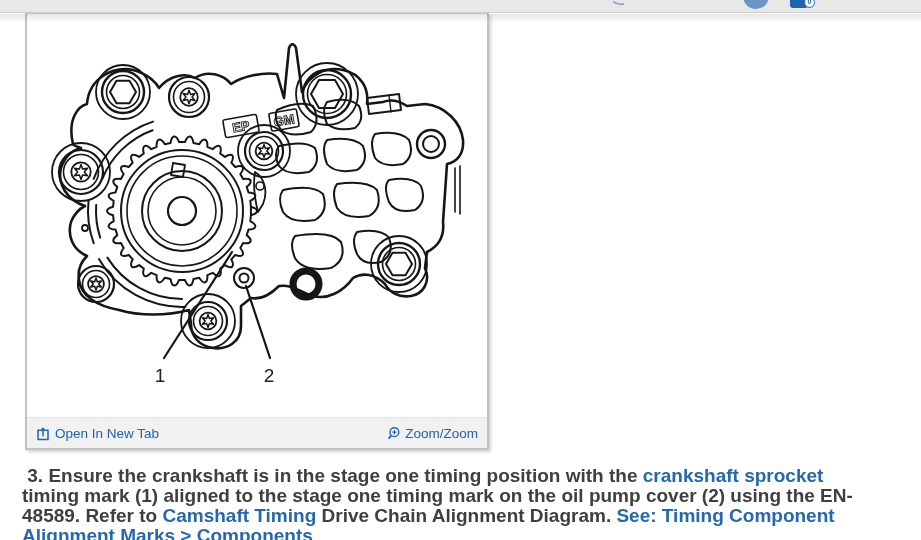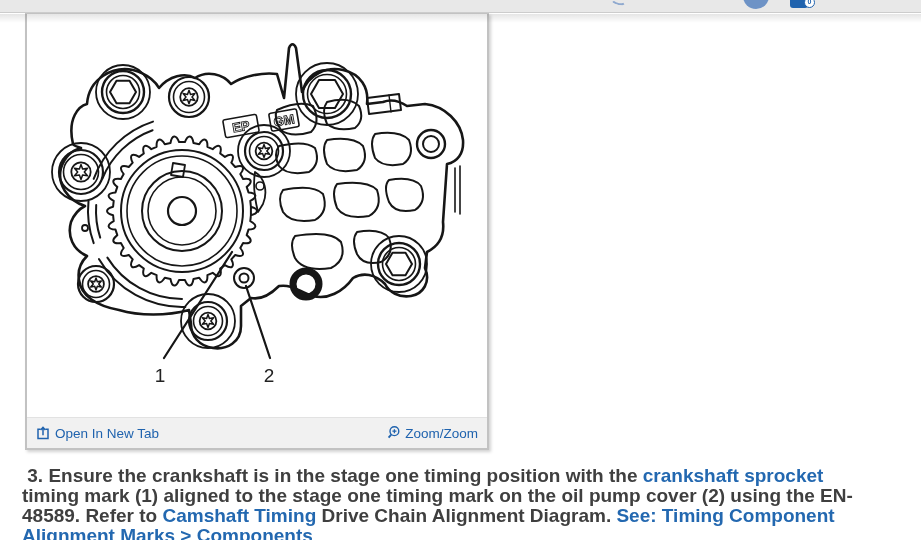--- a/index.html
+++ b/index.html
@@ -24,21 +24,21 @@
     background:#ffffff; border:1.5px solid #2063ae; border-radius:50%;
     color:#2063ae; font-size:7px; line-height:8px; text-align:center; font-weight:bold; z-index:8; }
 
   
   .panel { position:absolute; left:25px; top:13px; width:464px; height:437px;
     background:#ffffff; border:2px solid #c2c2c2; border-top:1px solid #c2c2c2;
     box-shadow:2px 2px 3px rgba(0,0,0,0.18); z-index:4; }
   .diagram-wrap { width:460px; height:403px; background:#fff; overflow:hidden; }
   .panel-footer { width:460px; height:31px; background:#f1f1f1; border-top:1px solid #e2e2e2;
     display:flex; justify-content:space-between; align-items:center; padding:0 9px; }
-  .plink { display:flex; align-items:center; gap:5px; color:#2063ae; font-size:13.5px;
+  .plink { display:flex; align-items:flex-end; gap:5px; color:#2063ae; font-size:13.5px;
     cursor:pointer; text-decoration:none; }
   .plink svg { display:block; }
 
   
   .instruction { position:absolute; left:22px; top:466px; width:862px;
     font-size:19px; line-height:20px; color:#3f3f3f; white-space:pre-wrap; z-index:2;font-weight:bold; }
   .instruction a.link { color:#2368b0; text-decoration:none; cursor:pointer; }
 
   svg text { font-family:"Liberation Sans", sans-serif; }
 </style>

